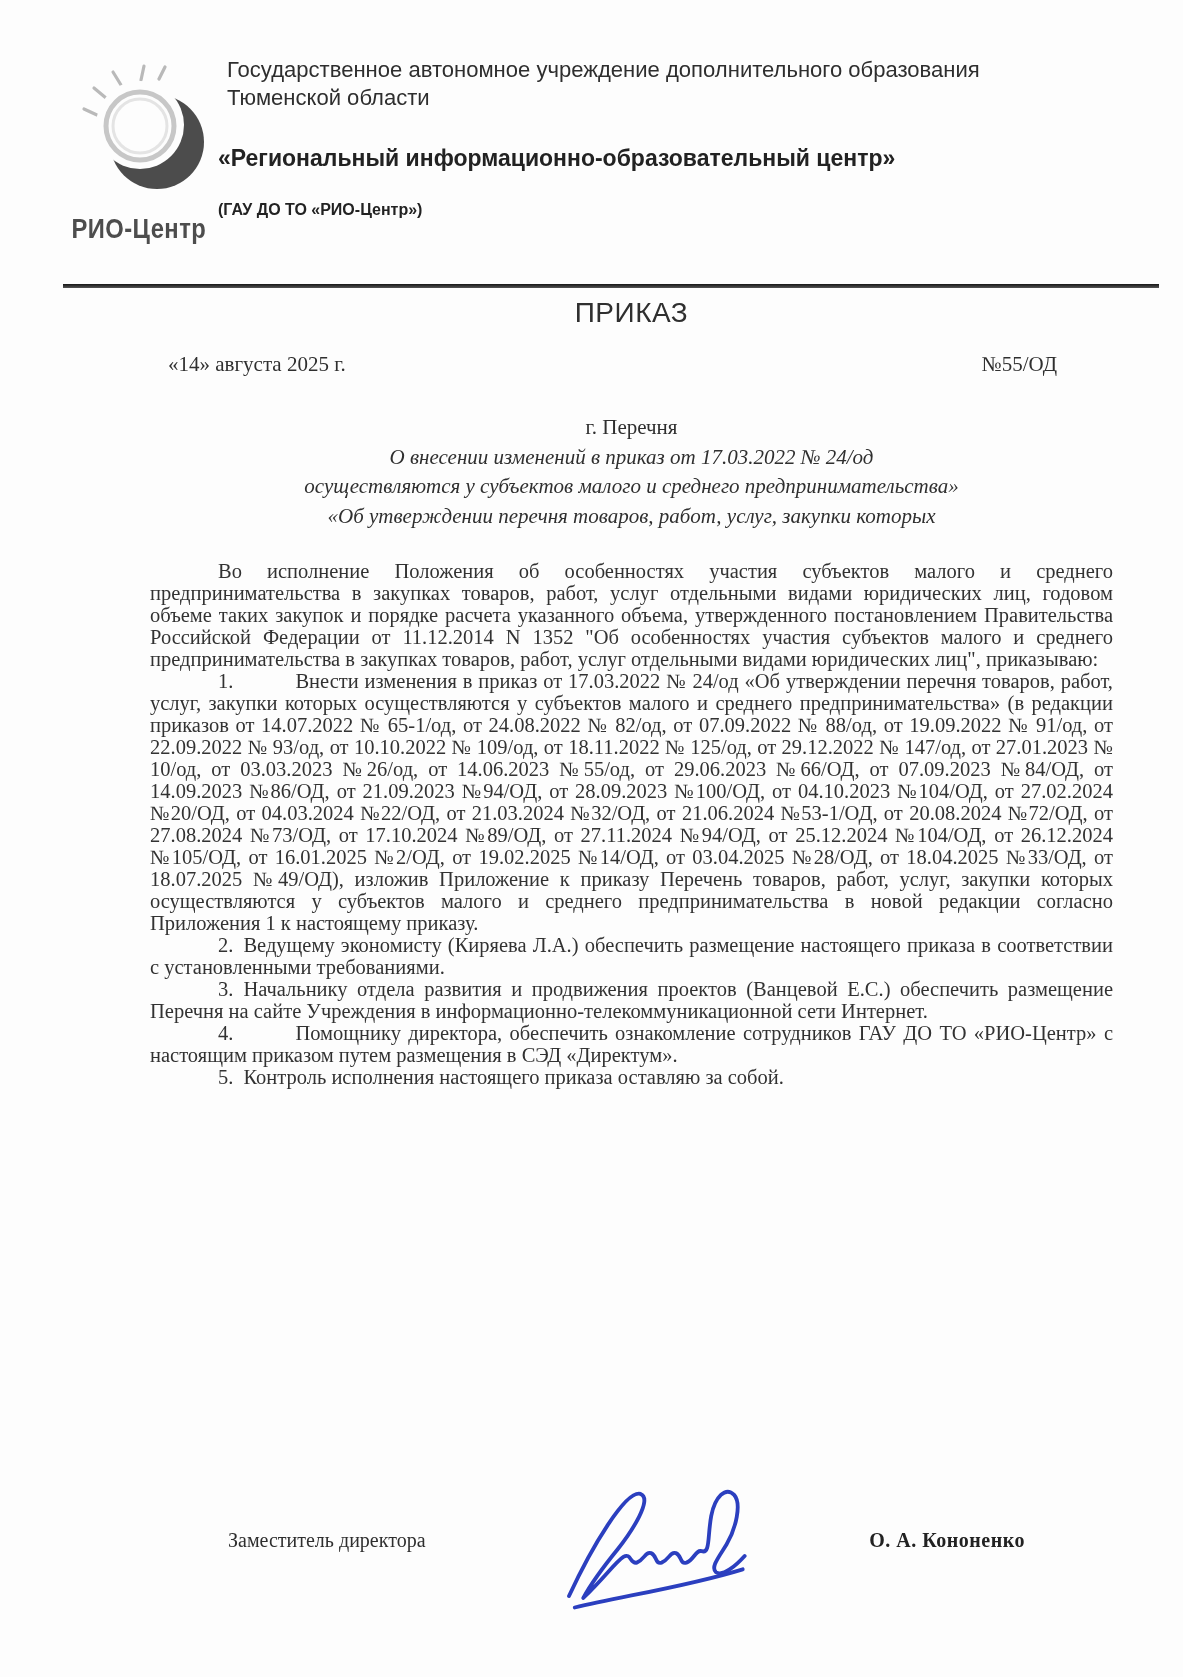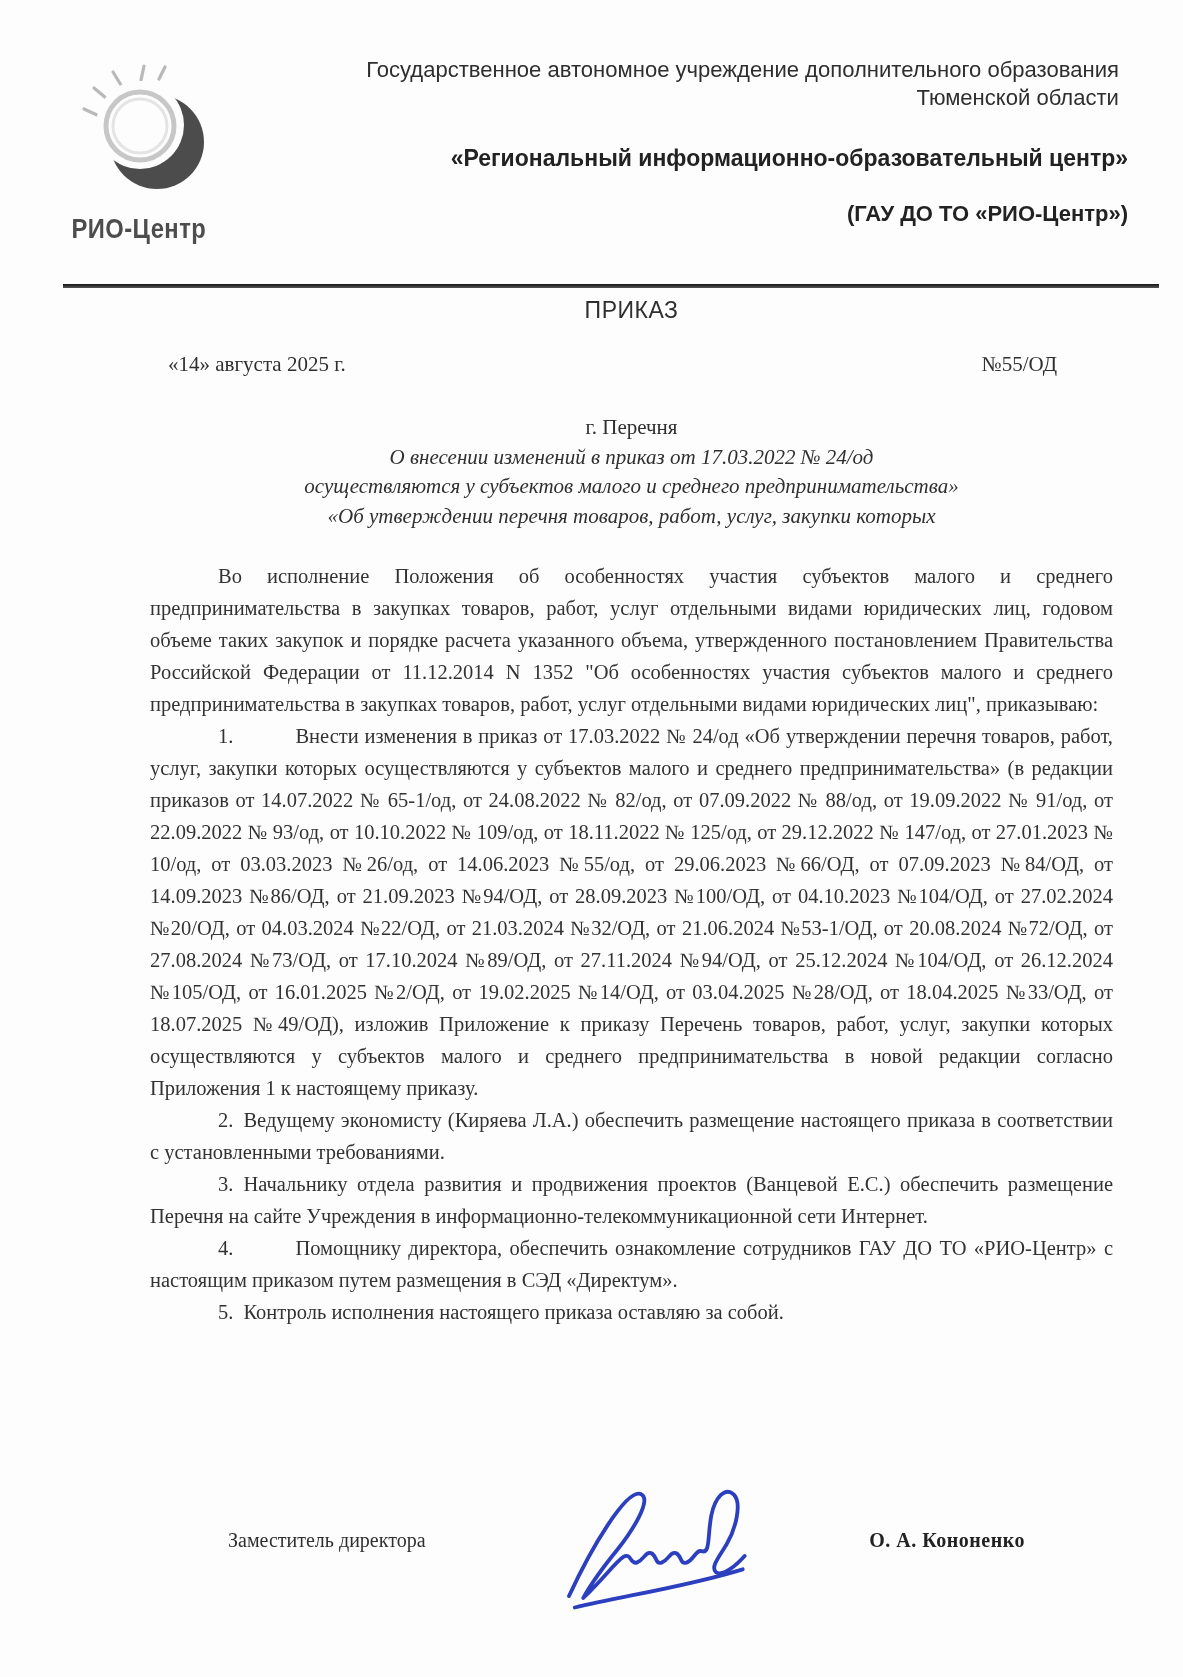--- a/index.html
+++ b/index.html
@@ -15,51 +15,51 @@
   .letterhead{position:absolute;top:56px;left:0;right:0;height:200px;}
   .logo{position:absolute;left:68px;top:6px;width:185px;text-align:center;}
   .logo-caption{
     font-family:"Liberation Sans", sans-serif;
     font-weight:bold;font-size:27px;color:#4d4d4d;
     transform:scaleX(0.88);transform-origin:left;
     margin-top:-4px;text-align:left;padding-left:4px;
     letter-spacing:0.5px;
   }
   .head-text{
-    margin-left:218px;margin-right:55px;text-align:right;
+    margin-left:218px;margin-right:55px;text-align:left;
     font-family:"Liberation Sans", sans-serif;color:#2e2e2e;
   }
   .org-lines{font-size:22.5px;line-height:28px;transform:scaleX(0.98);}
   .center-name{margin-top:33px;font-weight:bold;font-size:23px;color:#222;}
-  .short-name{margin-top:29px;font-weight:bold;font-size:22px;color:#222;}
+  .short-name{margin-top:29px;font-weight:bold;font-size:16px;color:#222;}
   
   .rule{position:absolute;top:284px;left:63px;right:24px;height:4px;
         background:linear-gradient(to bottom,#161616,#555);}
   .doctype{
     position:absolute;top:297px;left:150px;width:963px;text-align:center;
-    font-family:"Liberation Sans", sans-serif;font-size:23px;color:#2f2f2f;
+    font-family:"Liberation Sans", sans-serif;font-size:28px;color:#2f2f2f;
     letter-spacing:0.5px;
   }
   
   .daterow{
     position:absolute;top:352px;left:150px;width:963px;
     display:flex;justify-content:space-between;font-size:21px;color:#2f2f2f;
   }
   .daterow .date{padding-left:18px;}
   .daterow .num{margin-right:56px;}
   
   .titleblock{
     position:absolute;top:413px;left:150px;width:963px;
     text-align:center;font-size:21px;line-height:29.5px;color:#2f2f2f;
   }
   .subject{font-style:italic;}
   
   .bodytext{
     position:absolute;top:560px;left:150px;width:963px;
-    font-size:20.5px;line-height:32px;text-align:justify;color:#323232;
+    font-size:20.5px;line-height:22px;text-align:justify;color:#323232;
   }
   .bodytext p{margin:0;text-indent:68px;}
   .pnum{margin-right:10px;}
   .item-tab .pnum{margin-right:62px;}
   
   .signrow{position:absolute;top:1492px;left:150px;width:963px;display:flex;align-items:flex-end;font-size:20px;margin-top:37px;}
   .position{margin-left:78px;color:#2f2f2f;}
   .signame{margin-left:auto;margin-right:88px;font-weight:bold;color:#222;letter-spacing:0.5px;}
   .sigwrap{position:absolute;left:398px;top:-80px;width:210px;height:170px;}
   .sigwrap svg{width:100%;height:100%;}

